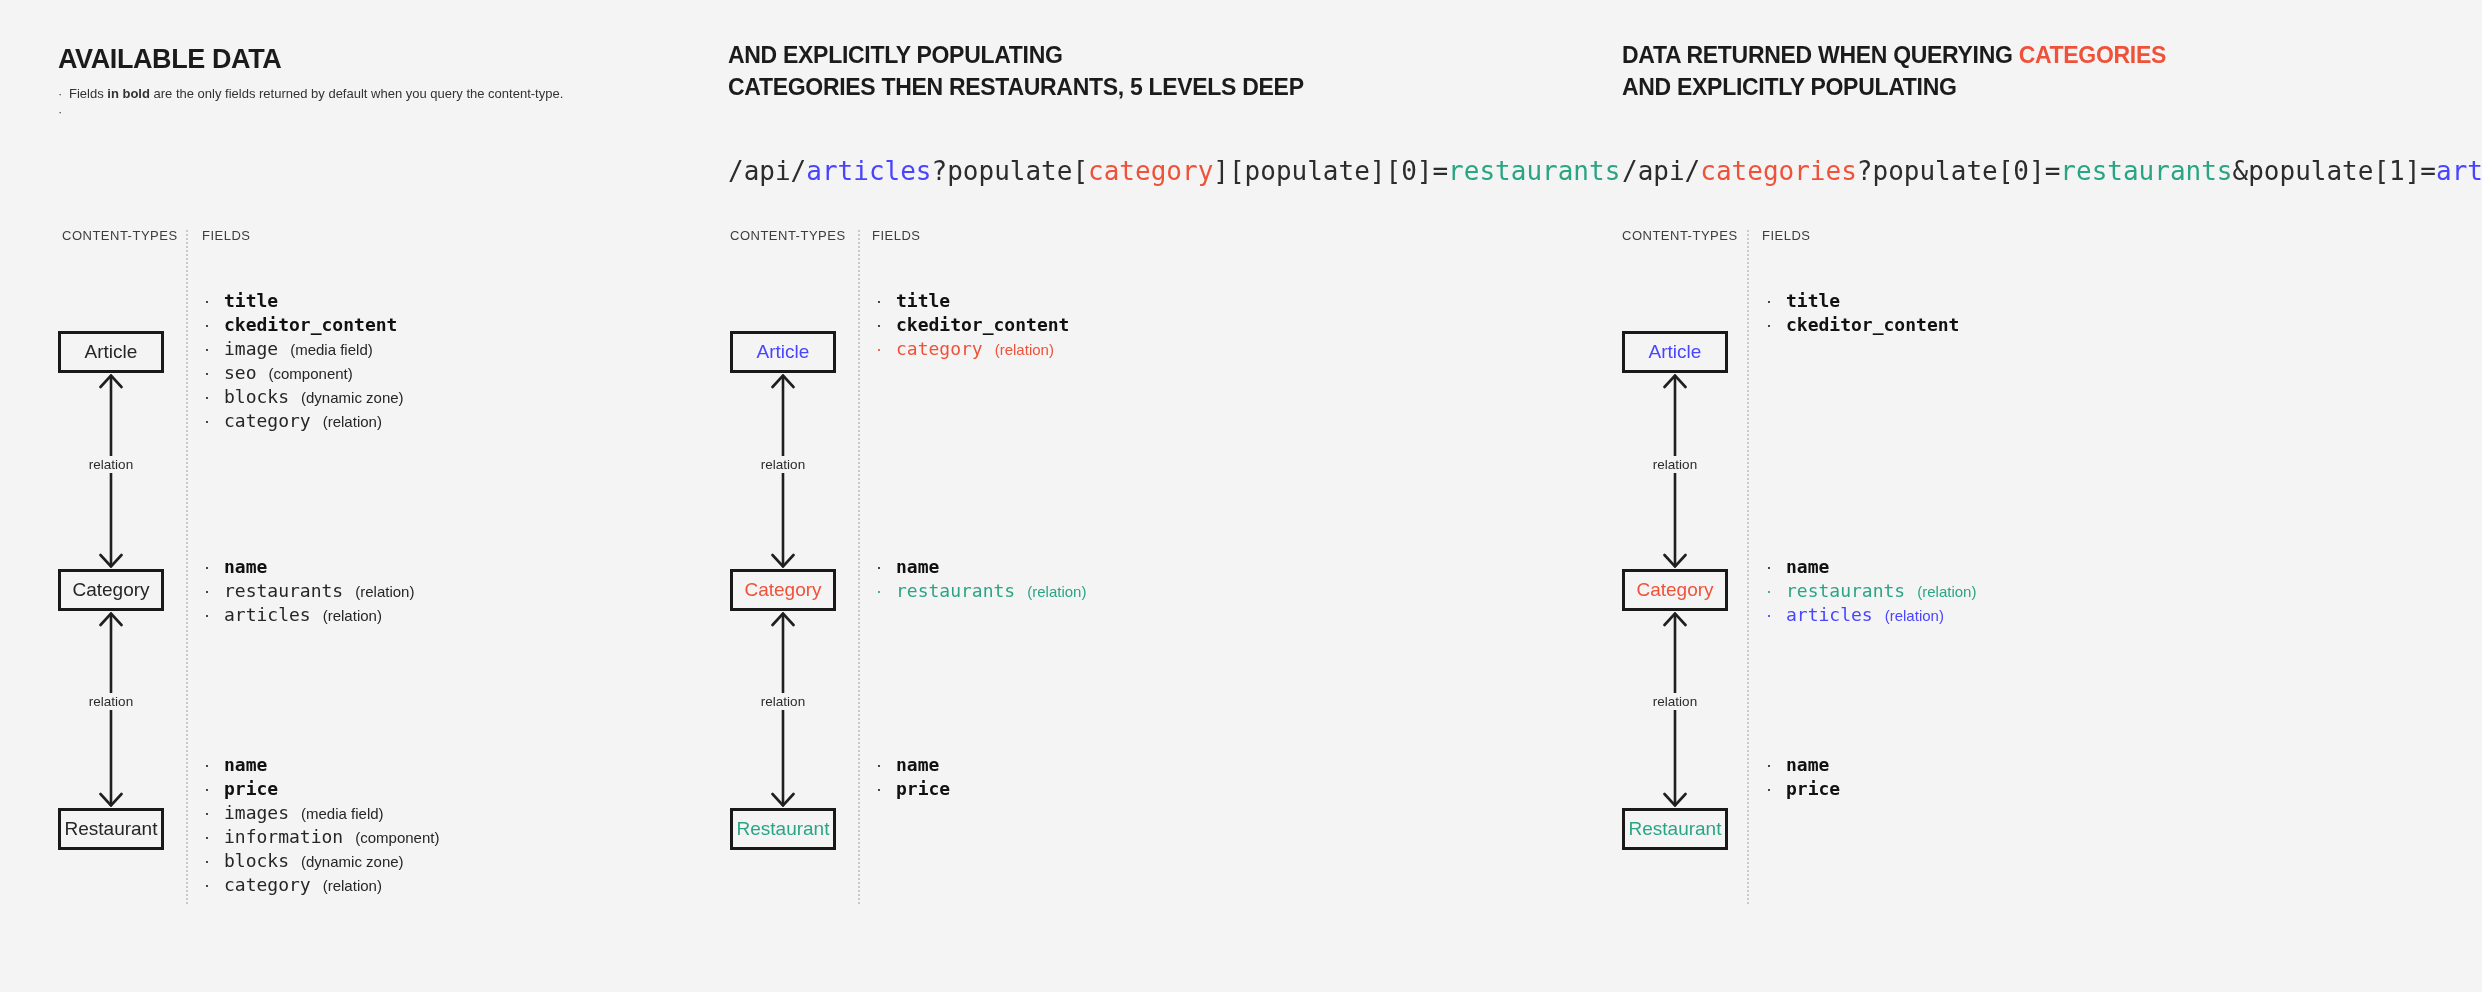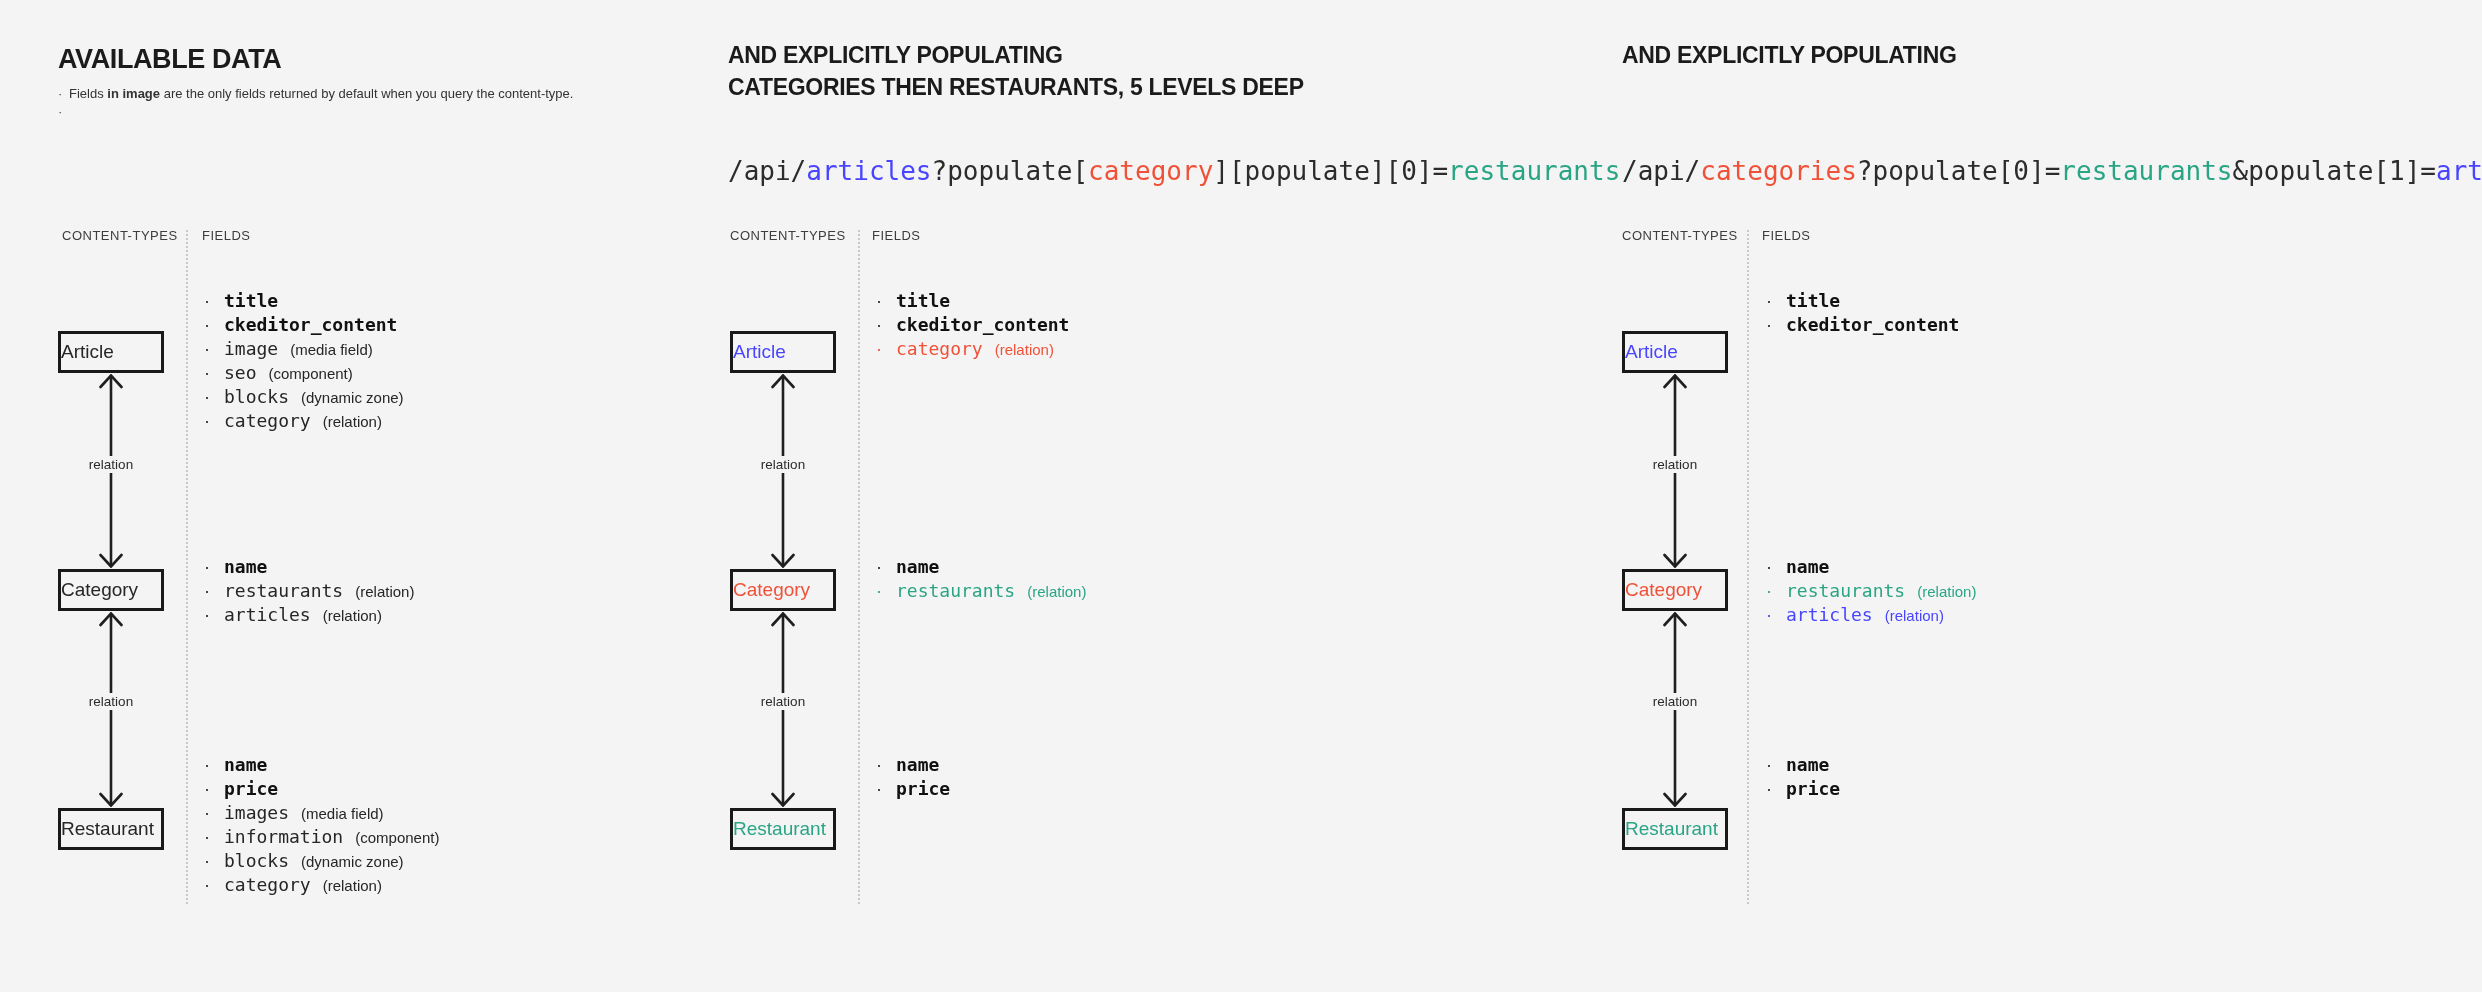--- a/index.html
+++ b/index.html
@@ -24,21 +24,21 @@
     font-size:26px; line-height:32px; color:#2c2c2c; white-space:pre;margin-top:8px;
   }
 
   .sec-label { font-size:13px; letter-spacing:0.5px; color:#3d3d3d; white-space:nowrap; }
 
   .divider { width:0; border-left:2px dotted #c9c9c9; }
 
   .ct-box {
     width:106px; height:42px; box-sizing:border-box;
     border:3px solid #191919; background:#f4f4f5;
-    display:flex; align-items:center; justify-content:flex-start;
+    display:flex; align-items:center; justify-content:center;
     font-size:19px; color:#262626; white-space:nowrap;
   }
 
   .arrow line, .arrow polyline { stroke:#1f1f1f; stroke-width:2.6; fill:none; stroke-linecap:round; stroke-linejoin:miter; }
 
   .rel-label {
     transform:translateX(-50%);
     font-size:13.5px; color:#2b2b2b; background:#f4f4f5;
     padding:1px 5px; white-space:nowrap;
   }
@@ -53,21 +53,21 @@
 </head>
 <body>
 
 <div class="canvas">
 
   <h1 class="abs big-title" style="left:58px; top:44px;">AVAILABLE DATA</h1>
 
   <div class="abs notes" style="left:58px; top:85px;">
     <div class="note-line">
       <span class="note-bullet">·</span>
-      <span class="note-text"><span>Fields </span><span style="font-weight: bold;">in image</span><span> are the only fields returned by default when you query the content-type.</span></span>
+      <span class="note-text"><span>Fields </span><span style="font-weight: bold;">in bold</span><span> are the only fields returned by default when you query the content-type.</span></span>
     </div>
     <div class="note-line">
       <span class="note-bullet">·</span>
     </div>
   </div>
 
   <div class="abs sec-label" style="left:62px; top:228px;">CONTENT-TYPES</div>
   <div class="abs sec-label" style="left:202px; top:228px;">FIELDS</div>
   <div class="abs divider" style="left:186px; top:230px; height:726px;"></div>
 
@@ -235,20 +235,21 @@
         <span class="fi-bullet">·</span>
         <span class="fi-name bold">name</span>
       </div>
       <div class="field-item">
         <span class="fi-bullet">·</span>
         <span class="fi-name bold">price</span>
       </div>
     </div>
 
   <div class="abs heading" style="left:1622px; top:39px;">
+    <div class="h-line"><span>DATA RETURNED WHEN QUERYING </span><span style="color: rgb(239, 82, 56);">CATEGORIES</span></div>
     <div class="h-line"><span>AND EXPLICITLY POPULATING</span></div>
   </div>
   <div class="abs code" style="left:1622px; top:147px;"><span>/api/</span><span style="color: rgb(239, 82, 56);">categories</span><span>?populate[0]=</span><span style="color: rgb(42, 165, 131);">restaurants</span><span>&amp;populate[1]=</span><span style="color: rgb(73, 69, 255);">articles</span></div>
 
   <div class="abs sec-label" style="left:1622px; top:228px;">CONTENT-TYPES</div>
   <div class="abs sec-label" style="left:1762px; top:228px;">FIELDS</div>
   <div class="abs divider" style="left:1747px; top:230px; height:726px;"></div>
 
   <div class="abs ct-box" style="left:1622px; top:331px;">
     <span style="color: rgb(73, 69, 255);">Article</span>

